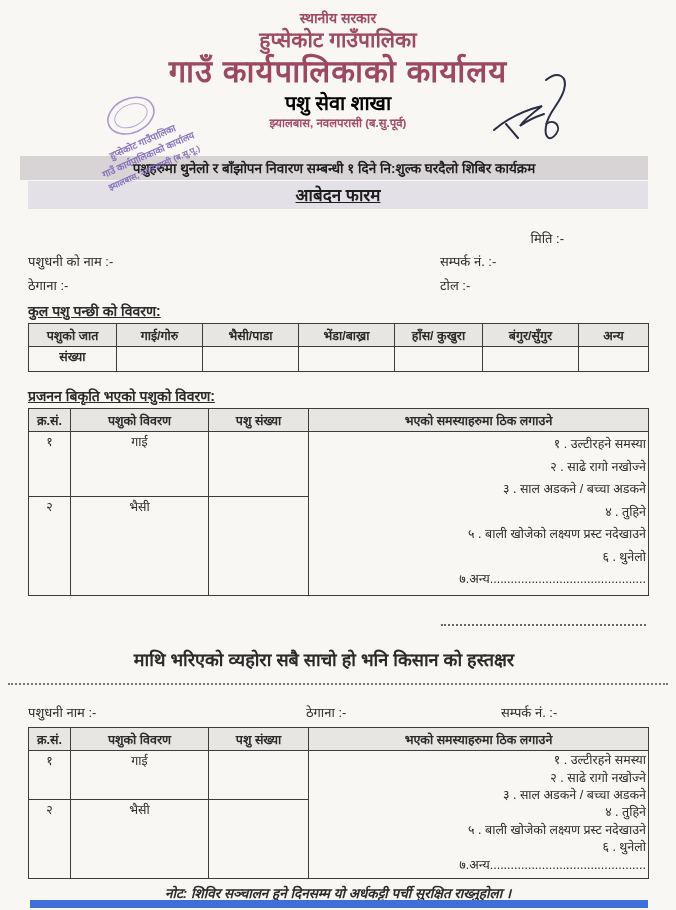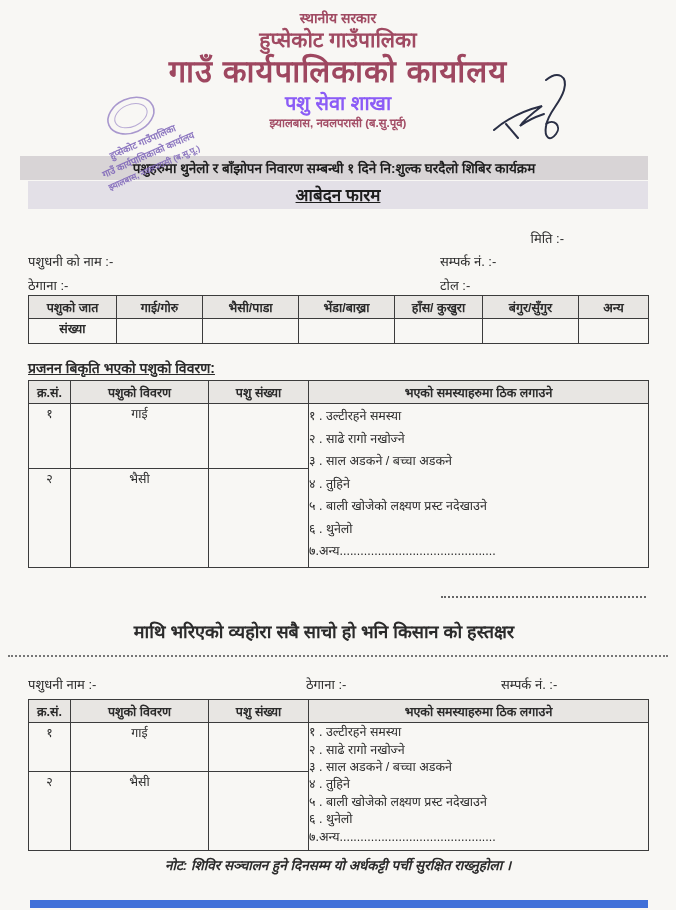--- a/index.html
+++ b/index.html
@@ -13,21 +13,21 @@
     position:relative;
     width:676px;height:910px;
     background:#f8f7f4;
     overflow:hidden;
   }
   
   .letterhead{padding-top:10px;text-align:center;line-height:1.15;}
   .lh1{font-size:14px;font-weight:bold;color:#a04a62;}
   .lh2{font-size:21px;font-weight:bold;color:#a04a62;margin-top:2px;}
   .lh3{font-size:31px;font-weight:bold;color:#9e4760;margin-top:2px;letter-spacing:1px;}
-  .lh4{font-size:20px;font-weight:bold;color:#8b5cf6;margin-top:2px;}
+  .lh4{font-size:20px;font-weight:bold;color:#000000;margin-top:2px;}
   .lh5{font-size:11.5px;font-weight:bold;color:#a34e66;margin-top:2px;}
   
   .stamp{position:absolute;left:68px;top:92px;width:160px;height:125px;opacity:.85;pointer-events:none;}
   .stamp text{fill:#7c63b8;font-weight:bold;}
   .signature{position:absolute;right:92px;top:68px;width:100px;height:100px;}
   
   .banner{margin:26px 28px 0 20px;background:#d8d4d6;text-align:center;
     font-size:13.5px;font-weight:bold;color:#1d1d1d;padding:3px 2px;}
   .formband{margin:1px 28px 0 28px;background:#e3e0e7;text-align:center;padding:2px 0 3px 0;}
   .formband span{font-size:17px;font-weight:bold;color:#1d1d1d;text-decoration:underline;}
@@ -36,21 +36,21 @@
   .frow{display:flex;margin:5px 28px 0 28px;font-size:13px;height:19px;}
   .frow .l{width:412px;}
   .frow .r{flex:1;}
   .sec-title{margin:6px 0 3px 28px;font-size:14px;font-weight:bold;text-decoration:underline;}
   
   table{border-collapse:collapse;margin:0 28px;width:620px;table-layout:fixed;border-radius:11px;}
   td,th{border:1px solid #3c3c3c;font-size:12.5px;padding:1px 2px;vertical-align:top;}
   th{background:#e8e6e3;font-weight:bold;text-align:center;height:20px;vertical-align:middle;}
   .count-table td{height:22px;text-align:center;font-weight:bold;}
   .bt td{text-align:center;}
-  .bt .probs{text-align:left;padding-left:0;font-weight:normal;margin-left:28px;}
+  .bt .probs{text-align:right;padding-left:10px;font-weight:normal;margin-left:28px;}
   .bt .probs div{white-space:nowrap;}
   .bt1 .r1 td{height:62px;}
   .bt1 .r2 td{height:96px;}
   .bt1 .probs div{line-height:22.5px;}
   .bt2 .r1 td{height:46px;}
   .bt2 .r2 td{height:76px;}
   .bt2 .probs div{line-height:17.4px;}
   
   .decl-dots{margin:22px 30px 0 auto;width:205px;border-bottom:2px dotted #666;height:6px;}
   .decl-text{text-align:center;margin-right:28px;font-size:18px;font-weight:bold;margin-top:21px;}
@@ -102,20 +102,21 @@
 
   <div class="frow">
     <span class="l">पशुधनी को नाम :-</span>
     <span class="r">सम्पर्क नं. :-</span>
   </div>
   <div class="frow">
     <span class="l">ठेगाना :-</span>
     <span class="r">टोल :-</span>
   </div>
 
+  <div class="sec-title">कुल पशु पन्छी को विवरण:</div>
   <table class="count-table">
     <colgroup>
       <col style="width:88px">
         <col style="width:86px">
         <col style="width:96px">
         <col style="width:96px">
       <col style="width:88px">
         <col style="width:96px">
         <col style="width:70px">
     </colgroup>

